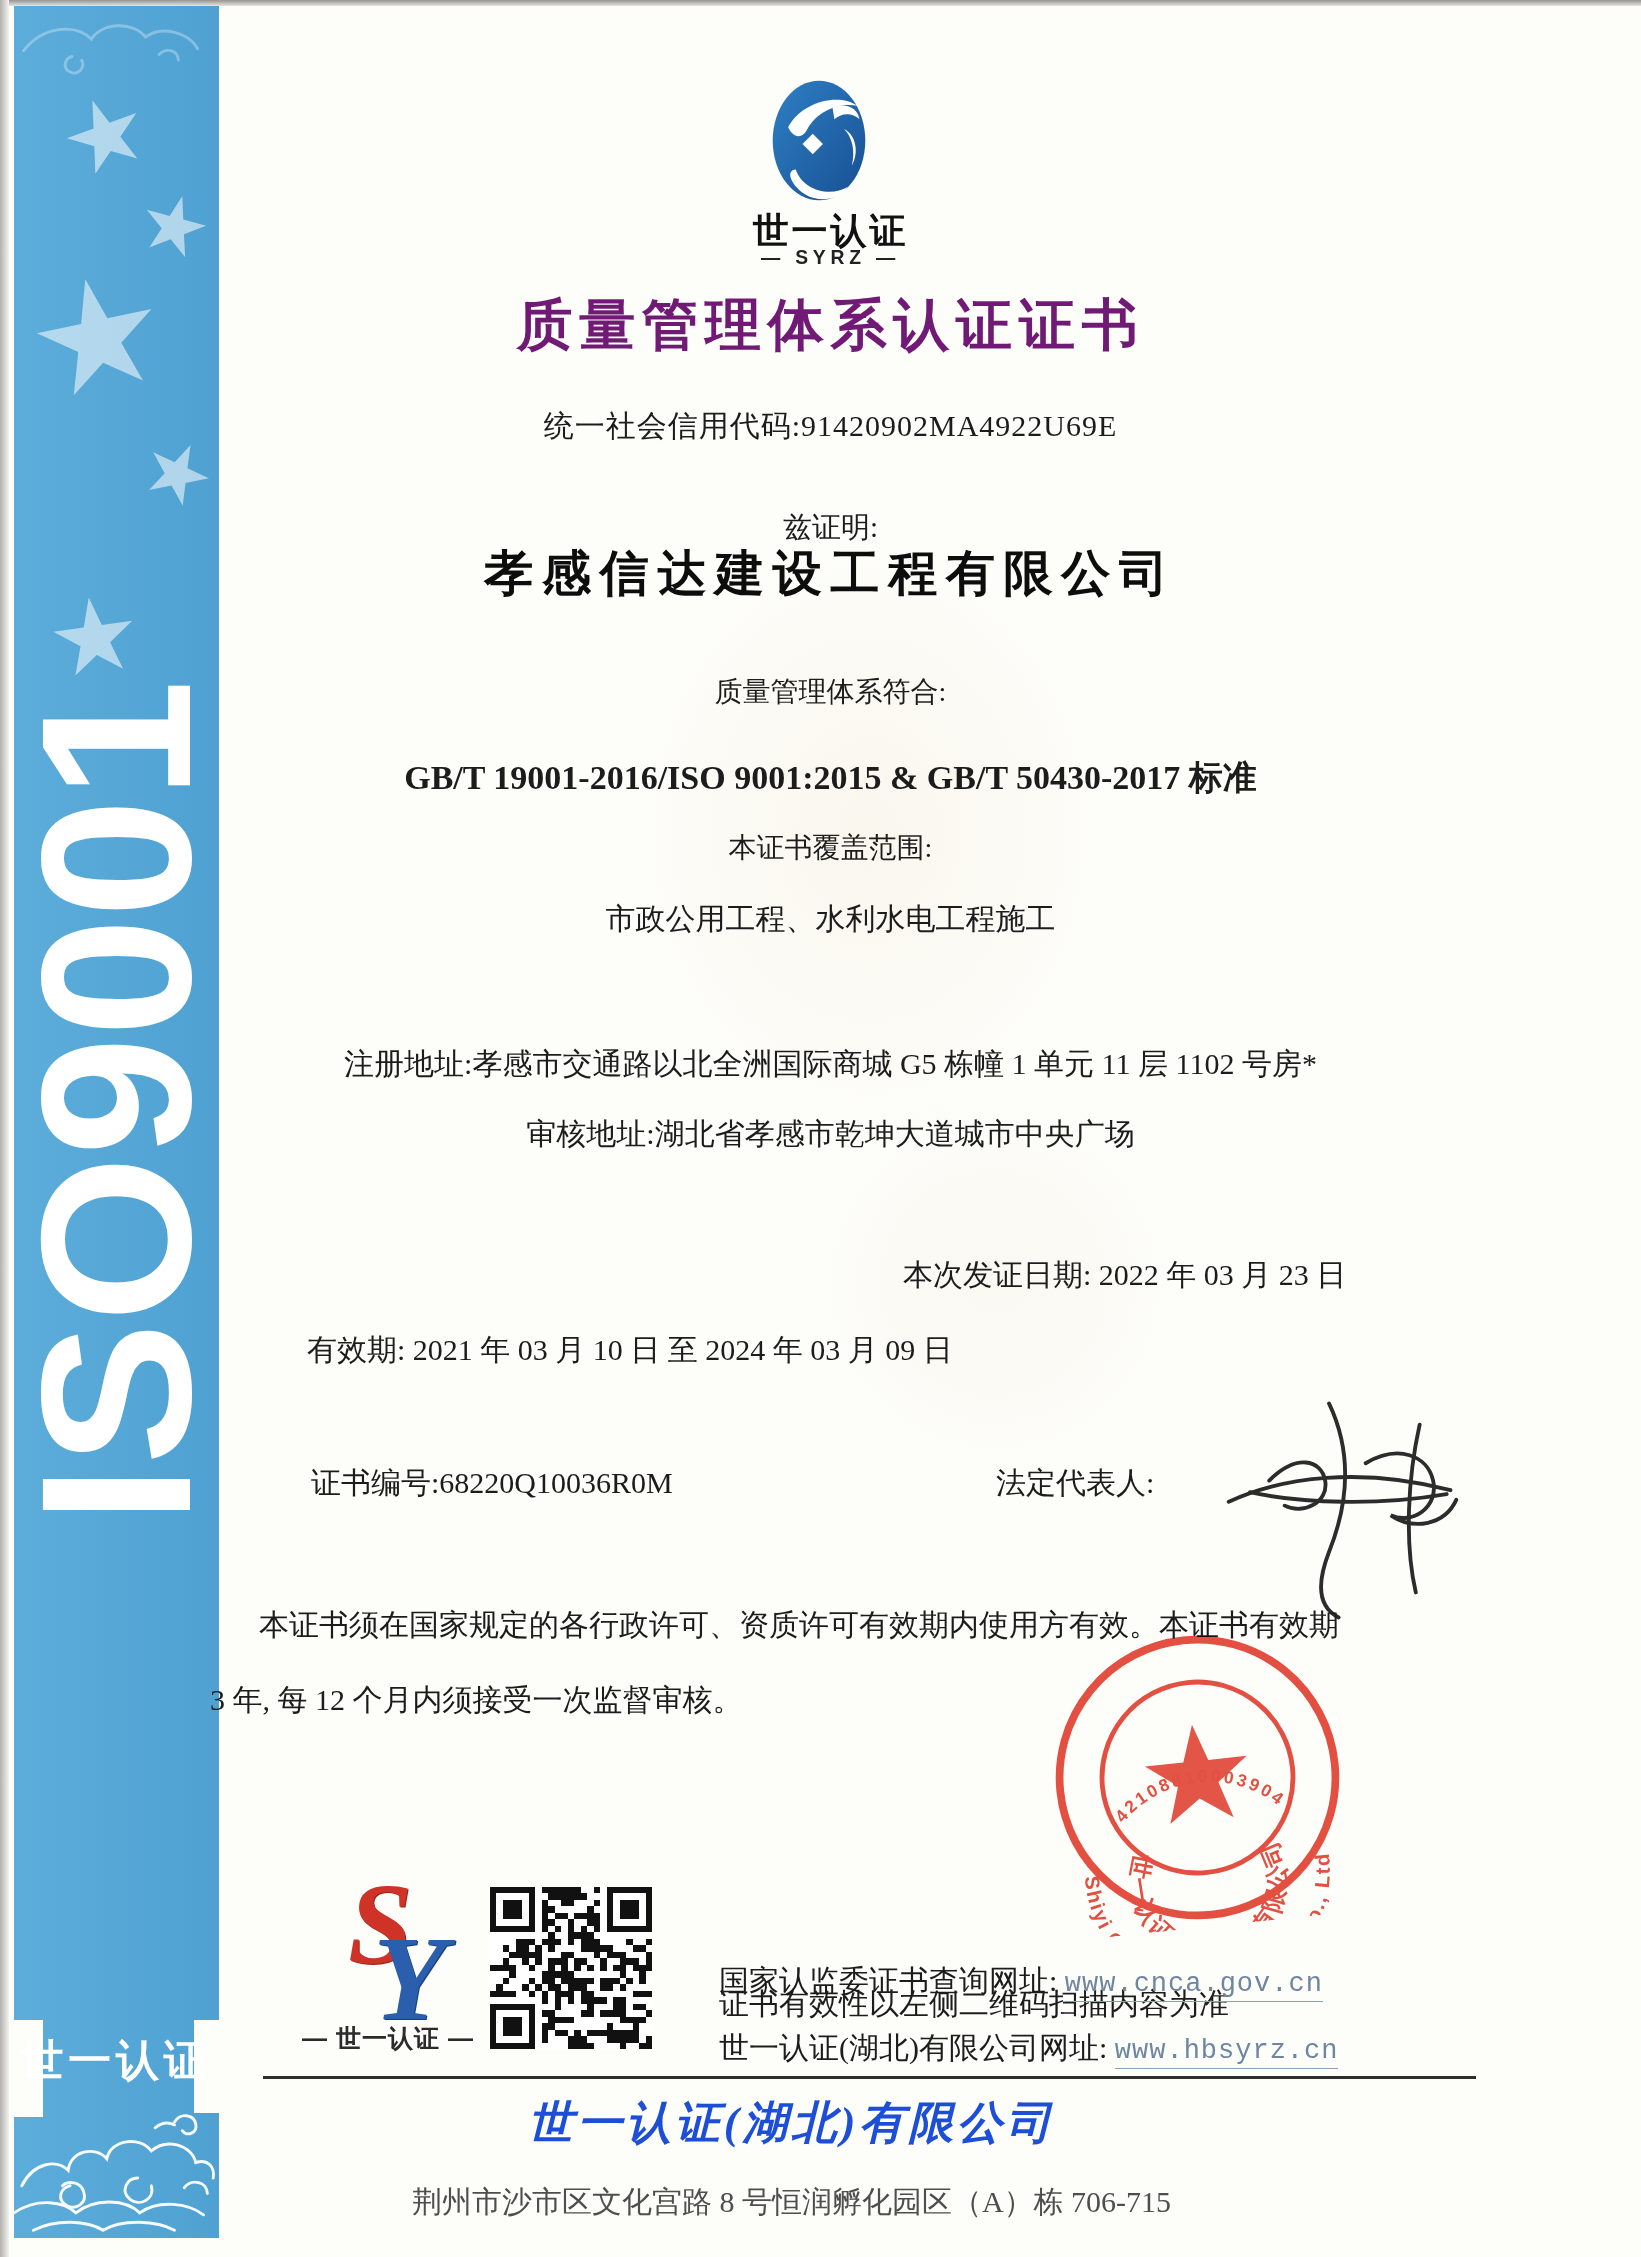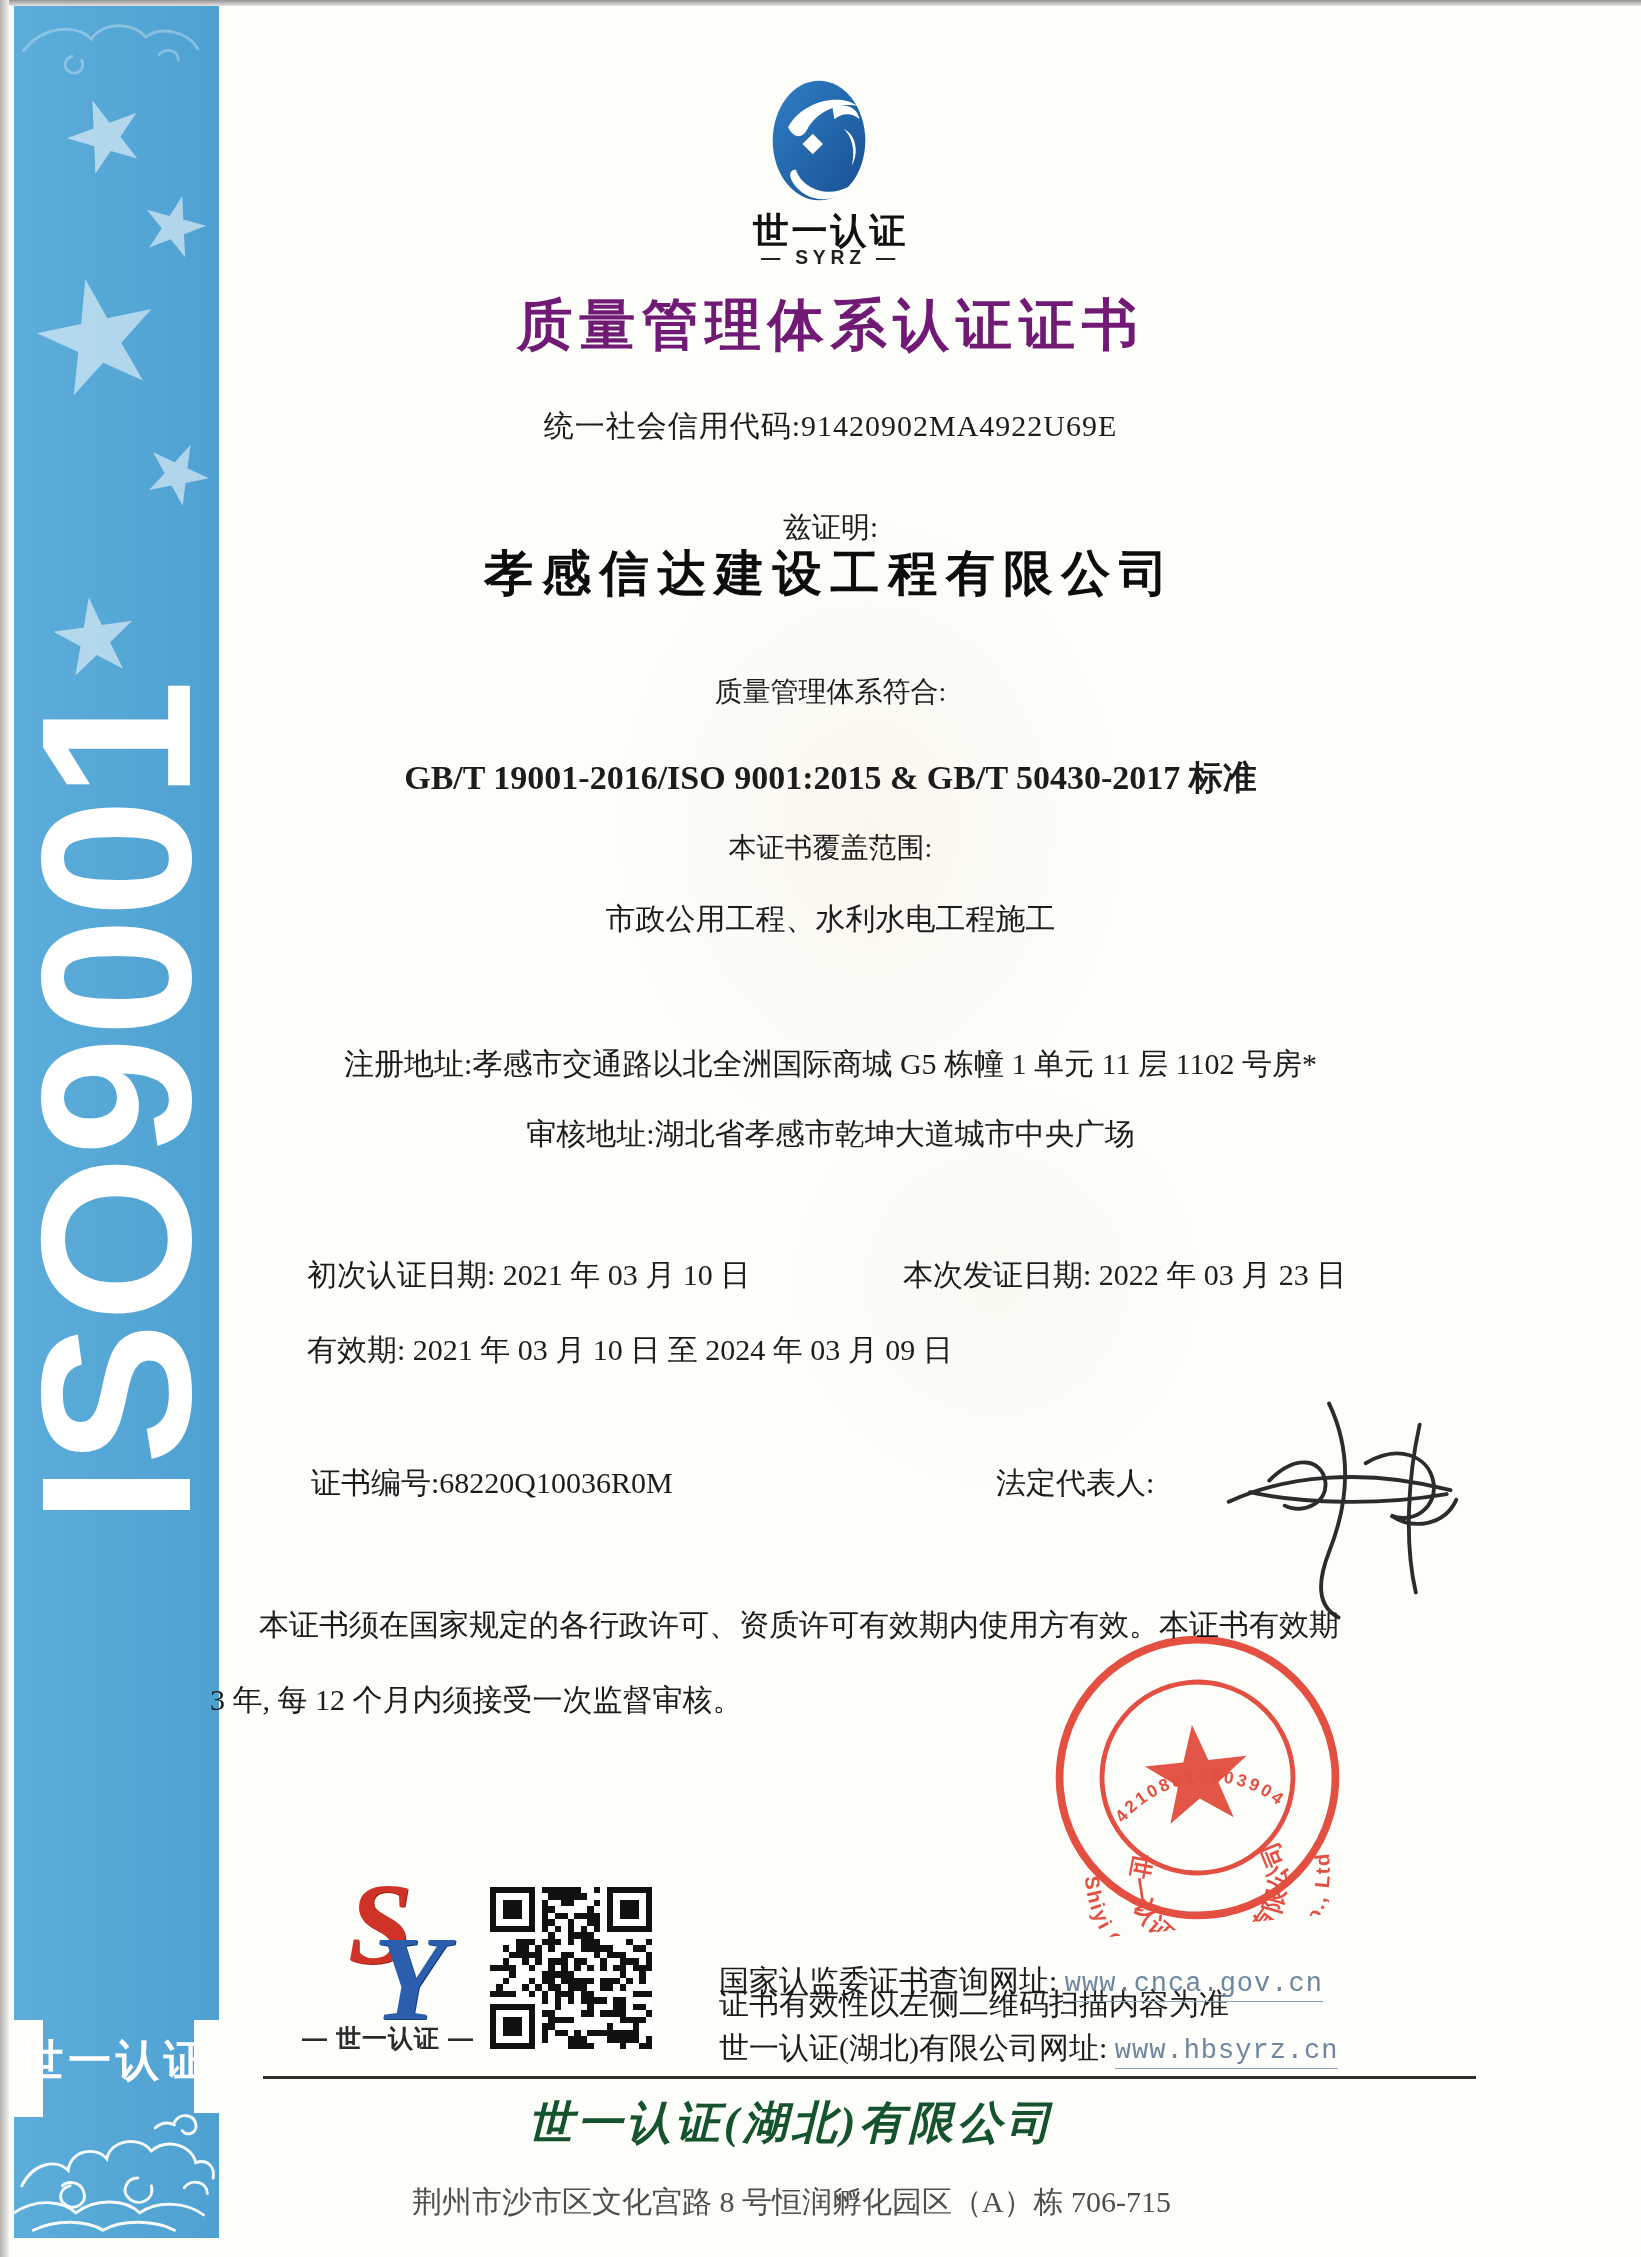--- a/index.html
+++ b/index.html
@@ -34,21 +34,21 @@
   .standard{top:743px;font:700 34px "Liberation Serif",serif;margin-top:12px;}
   .scopelab{top:829px;font:400 28px "Liberation Serif",serif;}
   .scope{top:899px;font:400 30px "Liberation Serif",serif;}
   .regaddr{top:1044px;font:400 30px "Liberation Serif",serif;}
   .auditaddr{top:1114px;font:400 30px "Liberation Serif",serif;}
   .lline{position:absolute;font:400 30px "Liberation Serif",serif;white-space:nowrap;}
   .url{color:#6e86a0;border-bottom:1.9px solid #8aa0b6;padding-bottom:1.9px;
        font-family:"Liberation Mono",monospace;font-size:27px;letter-spacing:1px;}
   .divider{position:absolute;left:263px;top:2076px;width:1213px;height:2.9px;background:#2e2e2e;}
   .f-company{top:2093px;left:222px;width:1139px;text-align:center;position:absolute;
-       font:700 italic 45px "Liberation Serif",serif;letter-spacing:3.9px;color:#14532d;}
+       font:700 italic 45px "Liberation Serif",serif;letter-spacing:3.9px;color:#1d4ed8;}
   .f-addr{top:2182px;left:222px;width:1139px;text-align:center;position:absolute;
        font:400 30px "Liberation Serif",serif;color:#4e4e4c;}
   
   .sy-s{position:absolute;left:348px;top:1858px;font:700 italic 116px "Liberation Serif",serif;color:#cf3327;
         text-shadow:1px 1px 0 #9e1f16;}
   .sy-y{position:absolute;left:373px;top:1910px;font:700 italic 120px "Liberation Serif",serif;color:#2b5fae;
         text-shadow:1px 1px 0 #163f7e;}
   .sy-cap{position:absolute;left:294px;top:2022px;width:188px;text-align:center;
         font:600 25px "Liberation Sans",sans-serif;color:#2b2b2b;letter-spacing:1px;}
   .stamp-wrap{position:absolute;left:1048px;top:1628px;width:299px;height:299px;
@@ -122,21 +122,20 @@
   <div class="cline certify">兹证明:</div>
 
   <div class="cline company">孝感信达建设工程有限公司</div>
   <div class="cline qms">质量管理体系符合:</div>
   <div class="cline standard">GB/T 19001-2016/ISO 9001:2015 &amp; GB/T 50430-2017 标准</div>
   <div class="cline scopelab">本证书覆盖范围:</div>
   <div class="cline scope">市政公用工程、水利水电工程施工</div>
   <div class="cline regaddr">注册地址:孝感市交通路以北全洲国际商城 G5 栋幢 1 单元 11 层 1102 号房*</div>
   <div class="cline auditaddr">审核地址:湖北省孝感市乾坤大道城市中央广场</div>
 
-  <div class="lline" style="left:307px;top:1255px;">初次认证日期: 2021 年 03 月 10 日</div>
   <div class="lline" style="left:903px;top:1255px;">本次发证日期: 2022 年 03 月 23 日</div>
   <div class="lline" style="left:307px;top:1330px;">有效期: 2021 年 03 月 10 日 至 2024 年 03 月 09 日</div>
 
   <div class="lline" style="left:311px;top:1463px;">证书编号:68220Q10036R0M</div>
   <div class="lline" style="left:996px;top:1463px;">法定代表人:</div>
 
   <svg class="abs" style="left:1215px;top:1388px;" width="255" height="243" viewBox="0 0 264 252">
     <g stroke="#161616" stroke-width="4" fill="none" stroke-linecap="round" opacity=".9">
       <path d="M14 118 C70 92 152 82 244 106"></path>
       <path d="M118 16 C138 58 142 110 118 170 C104 206 108 228 128 238"></path>

